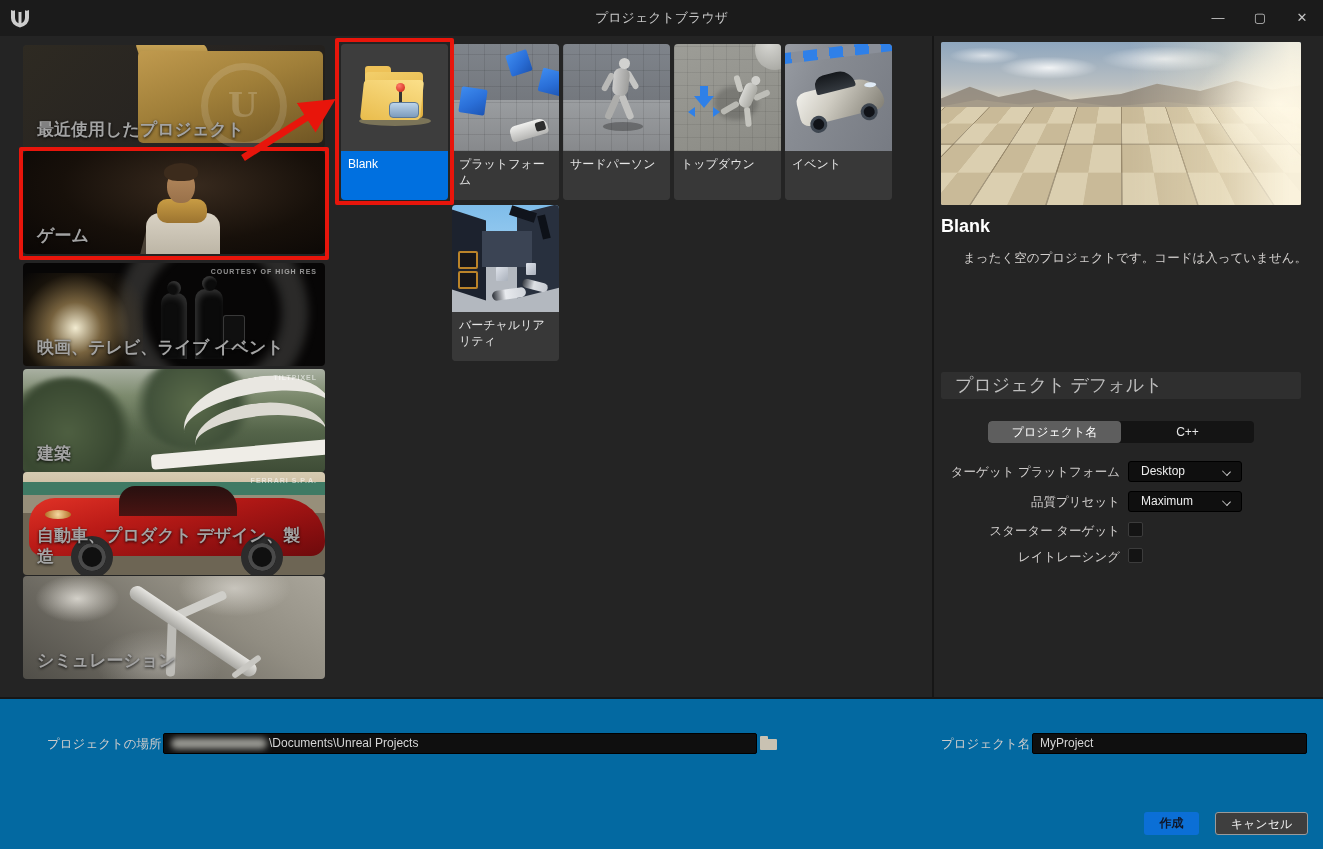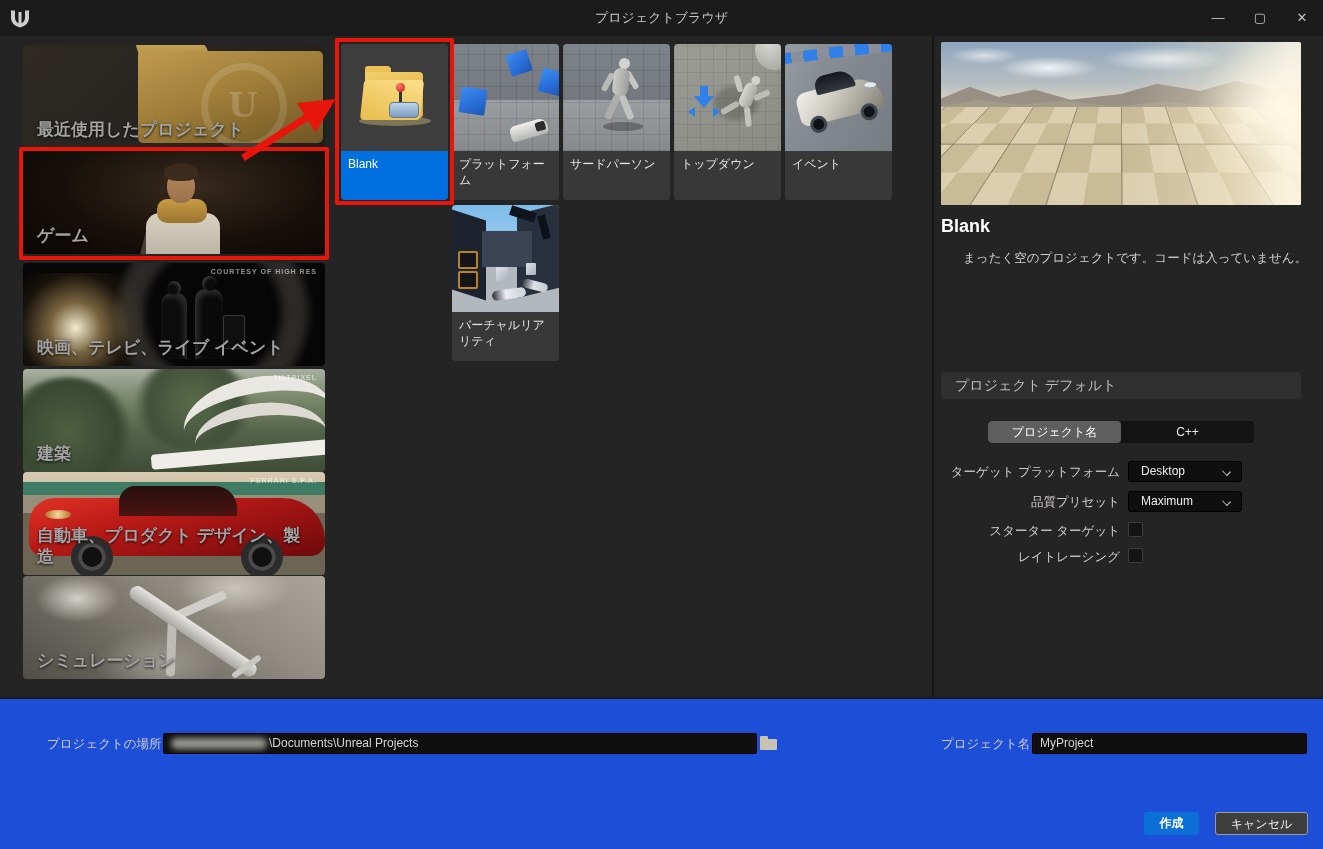--- a/index.html
+++ b/index.html
@@ -247,48 +247,48 @@
       repeating-linear-gradient(0deg, rgba(80,65,45,.4) 0 1px, transparent 1px 44px),
       conic-gradient(#dbcfb0 90deg,#c9ba98 90deg 180deg,#dbcfb0 180deg 270deg,#c9ba98 270deg);
     background-size:44px 44px; transform-origin:50% 0; transform:perspective(150px) rotateX(48deg); }
   .pv-glow { position:absolute; inset:0;
     background:linear-gradient(90deg, transparent 52%, rgba(255,244,214,.35) 78%, rgba(255,248,228,.85) 97%),
                radial-gradient(120px 90px at 94% 38%, rgba(255,252,240,.95), transparent 70%); }
 
   #detail-title { position:absolute; left:941px; top:216px; color:#fff; font-size:18px; font-weight:bold; }
   #detail-desc { position:absolute; left:941px; top:250px; width:366px; color:#d2cfcd; font-size:12.5px;text-align:right; }
   #section-header { position:absolute; left:941px; top:372px; width:360px; height:27px; background:#2f2f2f;
-    color:#bdbdbd; font-size:14px; line-height:27px; padding-left:14px; border-radius:2px; }
+    color:#bdbdbd; font-size:18px; line-height:27px; padding-left:14px; border-radius:2px; }
 
   #toggle { position:absolute; left:988px; top:421px; width:266px; height:22px; border-radius:4px;
     overflow:hidden; display:flex; background:#141414; }
   .tg-half { width:133px; height:22px; text-align:center; line-height:22px; font-size:12px; color:#e8e8e8; }
   .tg-on { background:#5e5e5e; color:#fff; border-radius:4px; }
 
   .set-label { position:absolute; right:203px; width:260px; text-align:right; color:#cfcccb; font-size:12.5px; }
   .dropdown { position:absolute; left:1128px; width:114px; height:21px; background:#0f0f0f;
     border:1px solid #000; border-radius:3px; color:#ededed; font-size:12px; line-height:19px;
     padding-left:12px; }
   .dd-chev { position:absolute; right:11px; top:6px; width:7px; height:7px; border-right:1.6px solid #cfcfcf;
     border-bottom:1.6px solid #cfcfcf; transform:rotate(45deg) scaleY(.8); }
   .checkbox { position:absolute; left:1128px; width:15px; height:15px; background:#141414;
     border:1px solid #3c3c3c; border-radius:2px; }
 
   
-  #footer { position:absolute; left:0; top:699px; width:1323px; height:150px; background:#1d4ed8; }
+  #footer { position:absolute; left:0; top:699px; width:1323px; height:150px; background:#0369a1; }
   .foot-label { position:absolute; color:#cfcccb; font-size:12.5px; }
   .input { position:absolute; height:21px; background:#0f0f0f; border:1px solid #000; border-radius:2px;
     color:#d6d6d6; font-size:12px; line-height:19px; padding-left:7px; white-space:nowrap; overflow:hidden; }
   .redact { display:inline-block; width:96px; height:11px; border-radius:6px; background:#9a9a94;
     filter:blur(3px); vertical-align:middle; margin-right:2px; }
   #browse-btn { position:absolute; left:760px; top:737px; width:17px; height:14px; }
   .mini-folder-body { position:absolute; left:0; top:3px; width:17px; height:11px; border-radius:1px; background:#c9c2b2; }
   .mini-folder-tab { position:absolute; left:0; top:0; width:8px; height:4px; border-radius:1px 1px 0 0; background:#c9c2b2; }
   .btn { position:absolute; top:812px; height:23px; border-radius:3px; font-size:12px; text-align:center;
-    line-height:23px; color:#ffffff; }
+    line-height:23px; color:#0f172a; }
   #create-btn { left:1144px; width:55px; background:#0b6fd6; font-weight:bold; }
   #cancel-btn { left:1215px; width:93px; background:#3e3e3e; border:1px solid #9a9a9a; color:#efefef; }
 
   
   .anno-box { position:absolute; border:4px solid #e8150b; border-radius:2px; pointer-events:none; }
   #anno-blank { left:335px; top:38px; width:119px; height:167px; }
   #anno-game { left:19px; top:147px; width:310px; height:113px; }
   #anno-arrow { position:absolute; left:0; top:0; pointer-events:none; }
 </style>
 </head>

